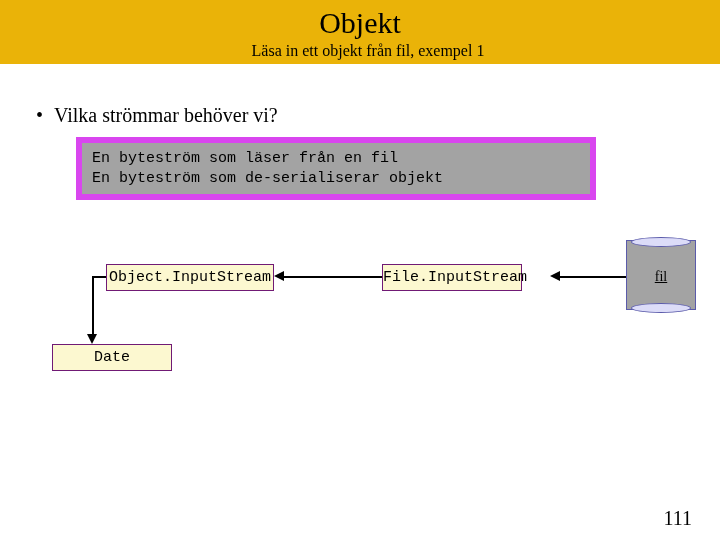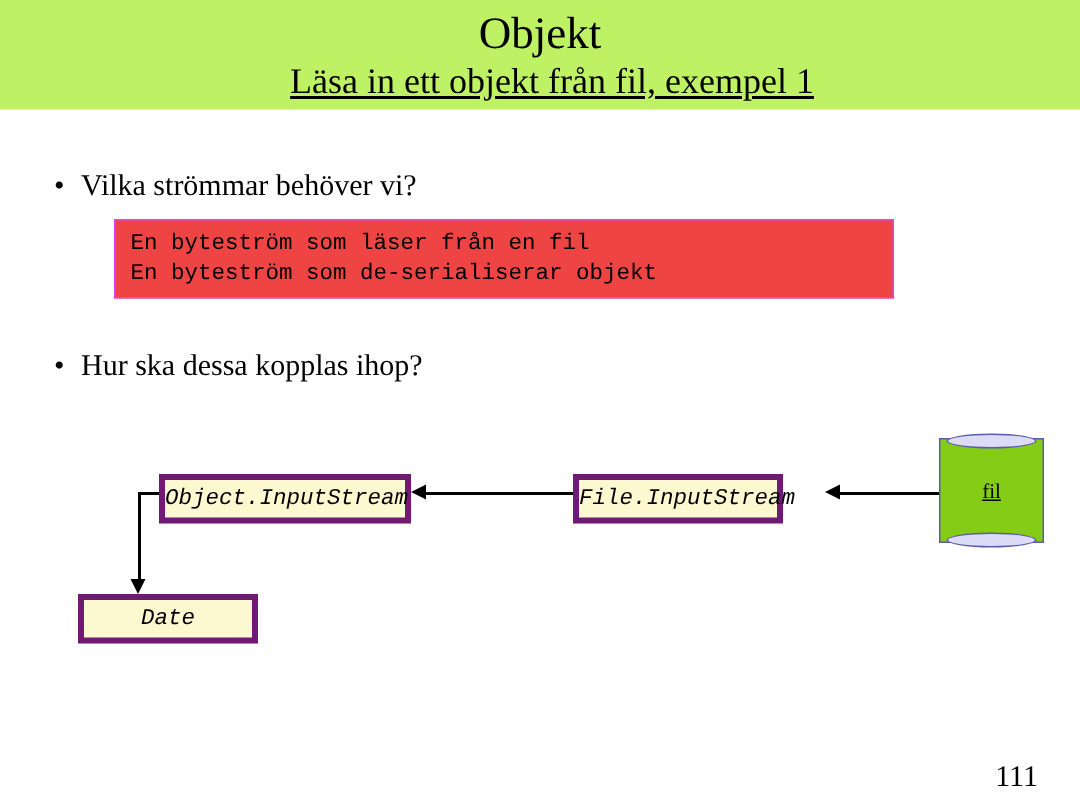--- a/index.html
+++ b/index.html
@@ -5,82 +5,80 @@
   * { box-sizing: border-box; }
   body {
     margin: 0;
     width: 720px;
     height: 540px;
     background: #fff;
     font-family: "Times New Roman", serif;
     position: relative;
   }
   .header {
-    background: #bef264;
+    background: #eab308;
     padding: 6px 0 4px 0;
     text-align: center;
   }
   .title {
     font-size: 30px;
     margin: 0;
   }
   .subtitle {
-    font-size: 24px;
+    font-size: 16px;
     margin: 2px 0 0 16px;
-    text-decoration: underline;
   }
   .content {
     padding: 28px 30px 0 30px;
   }
   .bullet {
     font-size: 20px;
     margin: 12px 0 10px 0;
   }
   .bullet::before {
     content: "• ";
     margin-left: 6px;
     margin-right: 6px;
   }
   .codebox {
-    background: #ef4444;
-    border: 1px solid #d946ef;
+    background: #a3a3a3;
+    border: 6px solid #d946ef;
     padding: 6px 10px;
     margin: 8px 0 34px 46px;
     width: 520px;
     font-family: "Courier New", monospace;
     font-size: 15px;
     line-height: 1.3;
     white-space: pre;
   }
   .diagram {
     position: relative;
     height: 150px;
     margin-top: 30px;
   }
   .node {
     position: absolute;
     background: #fcf8d0;
-    border: 4px solid #701a75;
+    border: 1px solid #701a75;
     font-family: "Courier New", monospace;
     font-size: 15px;
     text-align: center;
     padding: 4px 0;
-    font-style: italic;
   }
   .node-ois { left: 76px; top: 30px; width: 168px; }
   .node-fis { left: 352px; top: 30px; width: 140px; }
   .node-date { left: 22px; top: 110px; width: 120px; text-align: center; }
 
   .scroll {
     position: absolute;
     left: 596px;
     top: 6px;
     width: 70px;
     height: 70px;
-    background: #84cc16;
+    background: #a3a3a3;
     border: 1px solid #5b5baa;
   }
   .scroll::before, .scroll::after {
     content: "";
     position: absolute;
     left: 4px;
     right: 4px;
     height: 8px;
     background: #dcdcf8;
     border: 1px solid #5b5baa;
@@ -131,21 +129,20 @@
 
 <div class="header">
   <div class="title">Objekt</div>
   <div class="subtitle">Läsa in ett objekt från fil, exempel 1</div>
 </div>
 
 <div class="content">
   <div class="bullet">Vilka strömmar behöver vi?</div>
   <div class="codebox">En byteström som läser från en fil
 En byteström som de-serialiserar objekt</div>
-  <div class="bullet">Hur ska dessa kopplas ihop?</div>
 
   <div class="diagram">
     <div class="node node-ois">Object.InputStream</div>
     <div class="node node-fis">File.InputStream</div>
     <div class="node node-date">Date</div>
 
     <div class="scroll">
       <div class="scroll-label">fil</div>
     </div>
 

